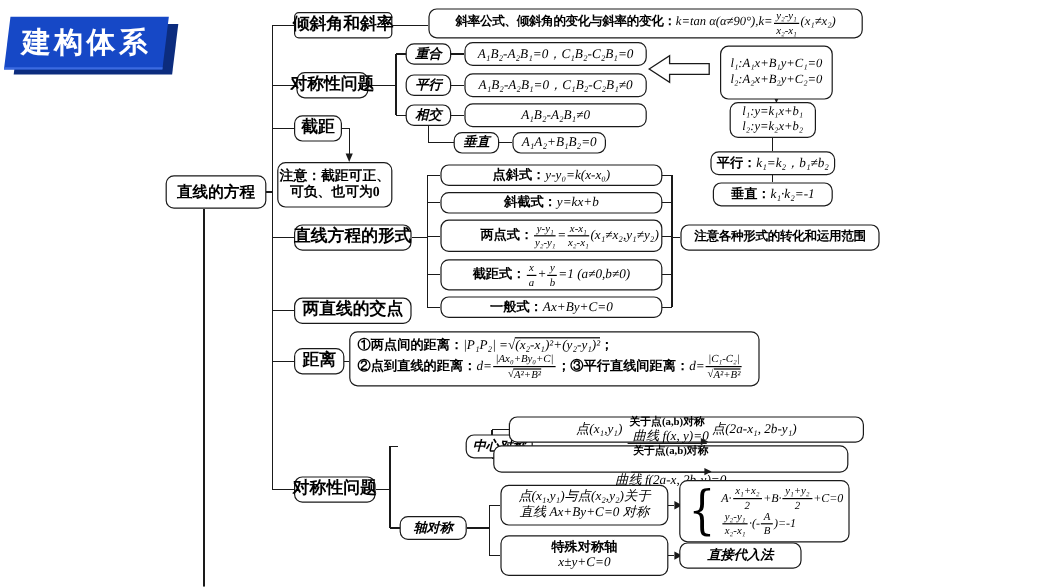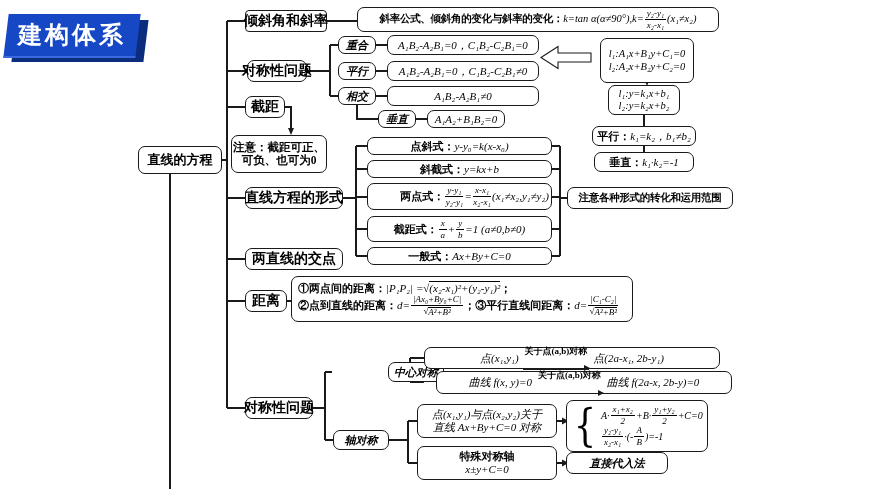--- a/index.html
+++ b/index.html
@@ -235,21 +235,21 @@
     <span>中心对称</span>
   </div>
   <div class="node fs11" style="left:424px;top:347px;width:296px;height:22px;">
     <span class="math">点(x₁,y₁)</span>
     <span class="overarrow">
       <span class="oa-label">关于点(a,b)对称</span>
       <span class="oa-line"></span>
     </span>
     <span class="math">点(2a-x₁, 2b-y₁)</span>
   </div>
-  <div class="node fs11" style="left:436px;top:371px;width:296px;height:23px;">
+  <div class="node fs11" style="left:411px;top:371px;width:296px;height:23px;flex-direction:column;">
     <span class="math">曲线 f(x, y)=0</span>
     <span class="overarrow">
       <span class="oa-label">关于点(a,b)对称</span>
       <span class="oa-line"></span>
     </span>
     <span class="math">曲线 f(2a-x, 2b-y)=0</span>
   </div>
   <div class="node cjk fs12" style="left:333px;top:430px;width:56px;height:20px;align-items:center;">
     <span>轴对称</span>
   </div>

